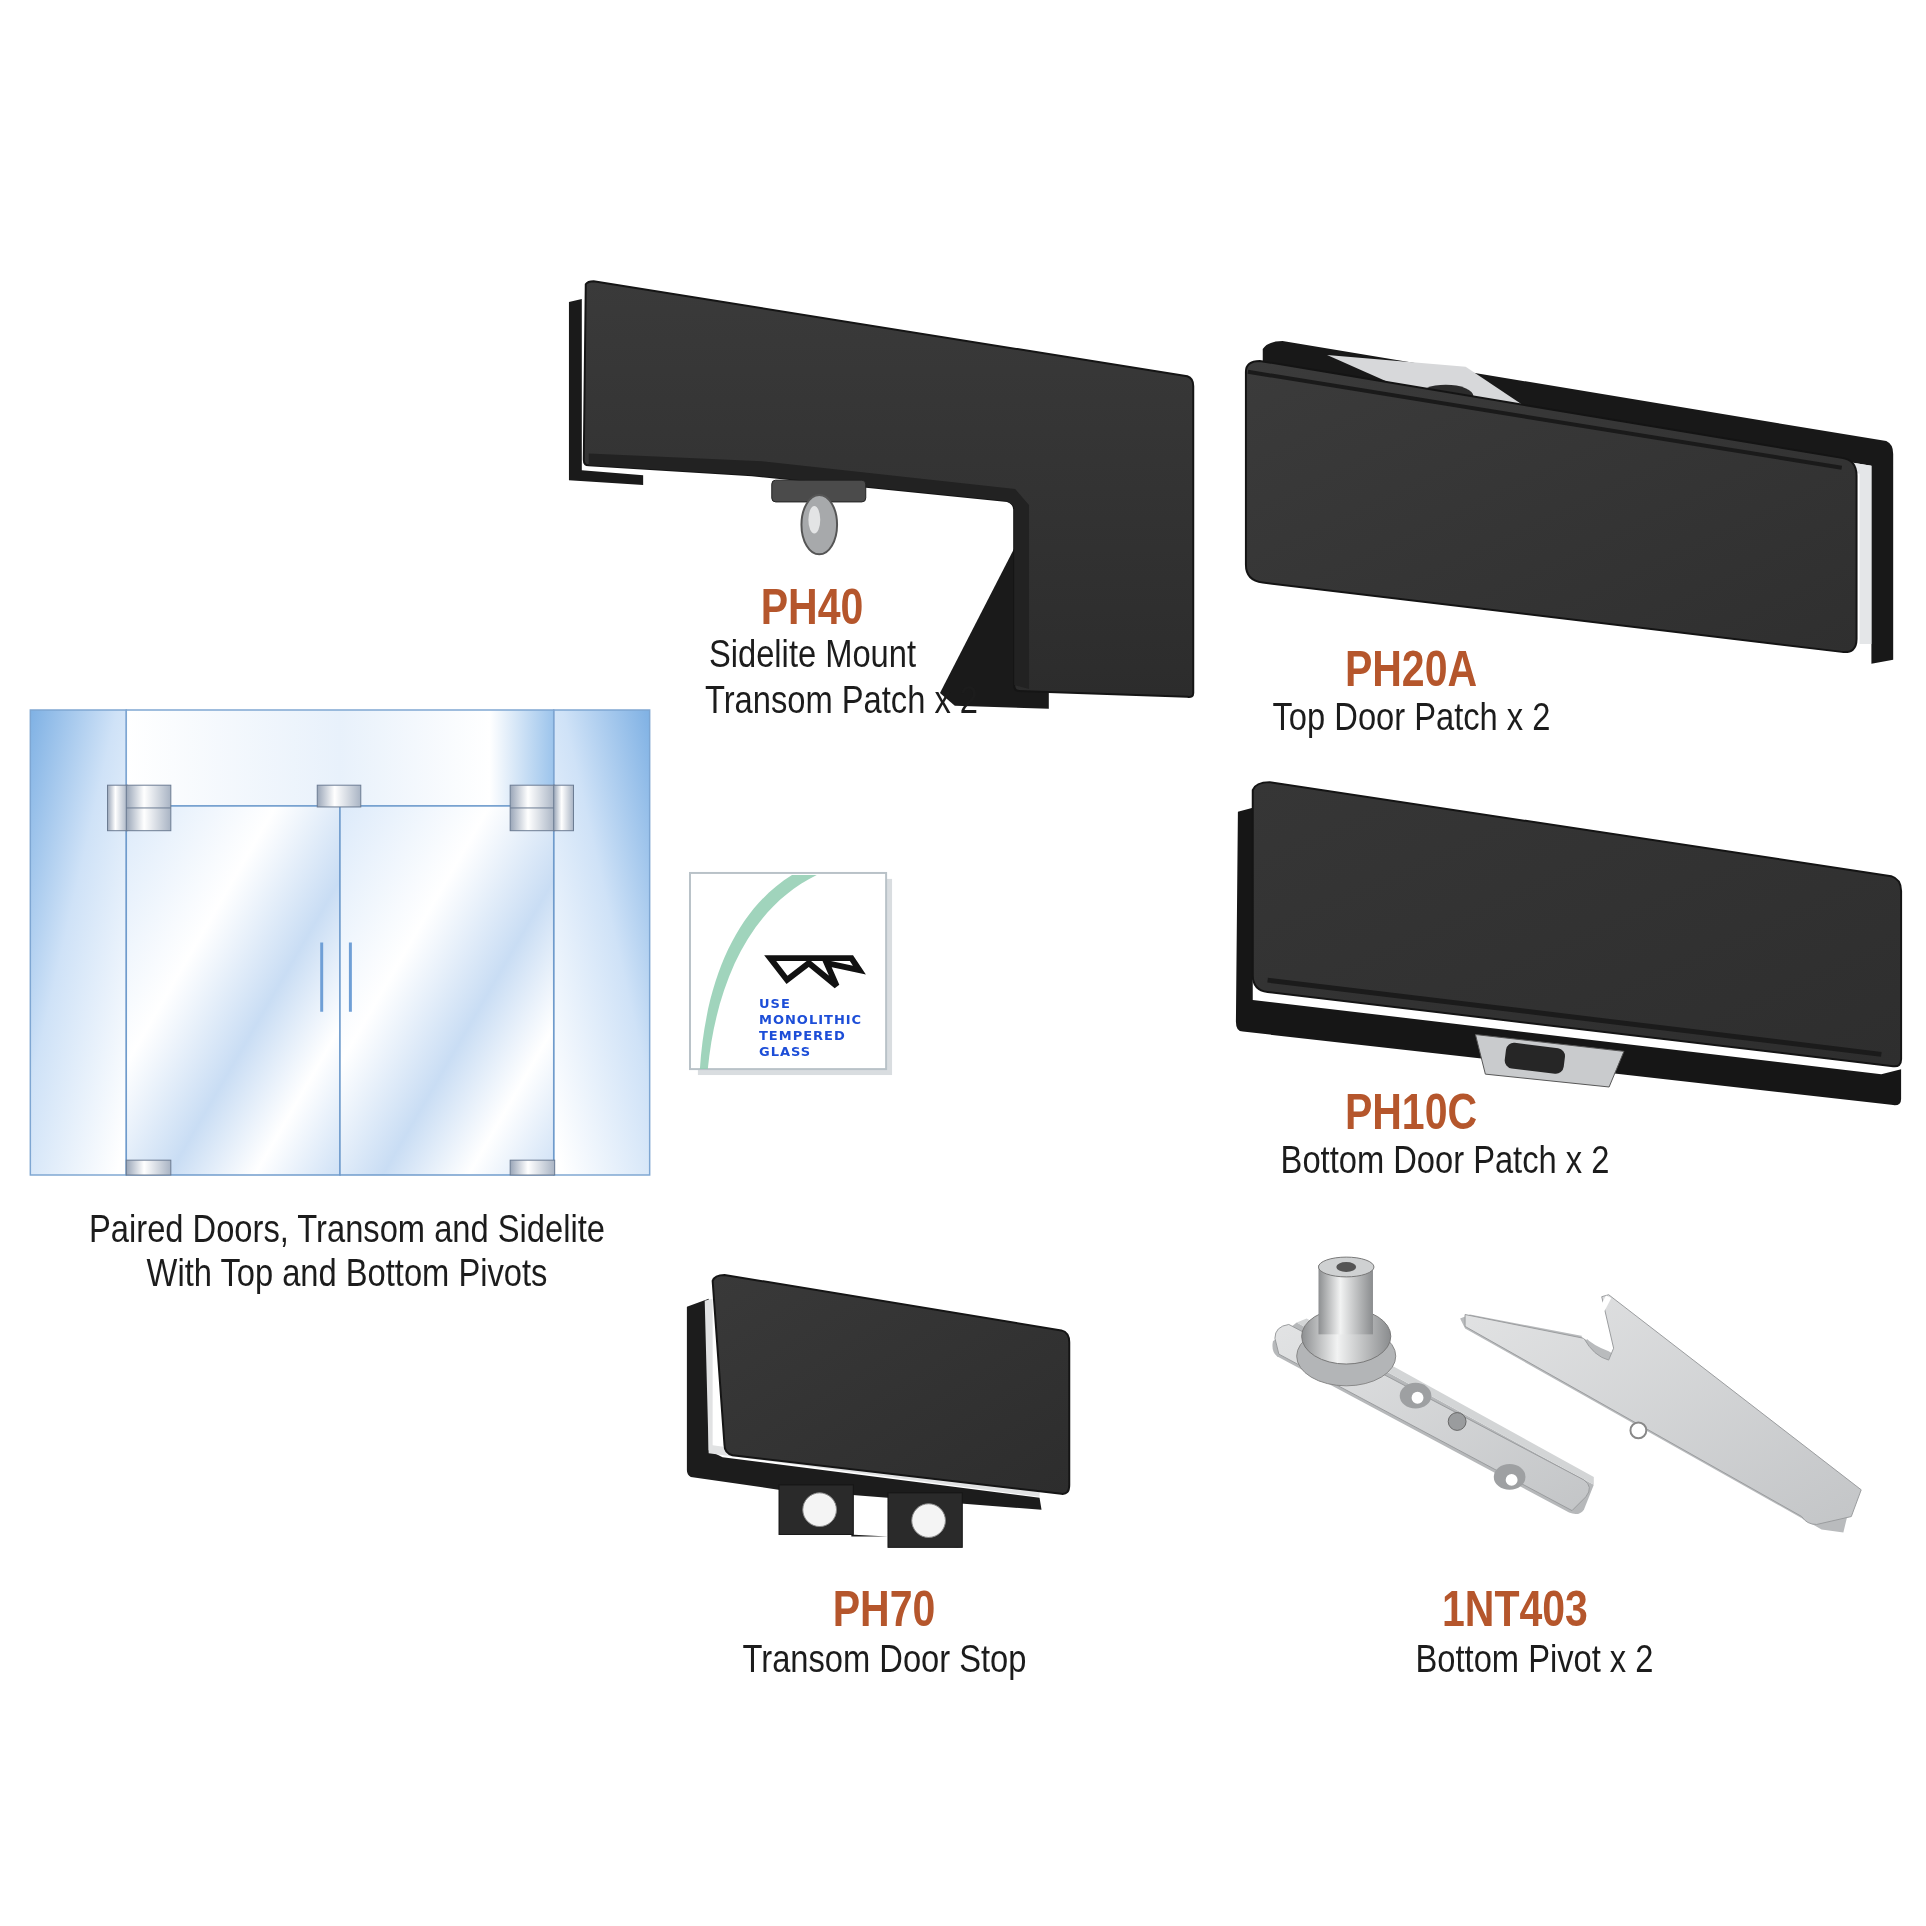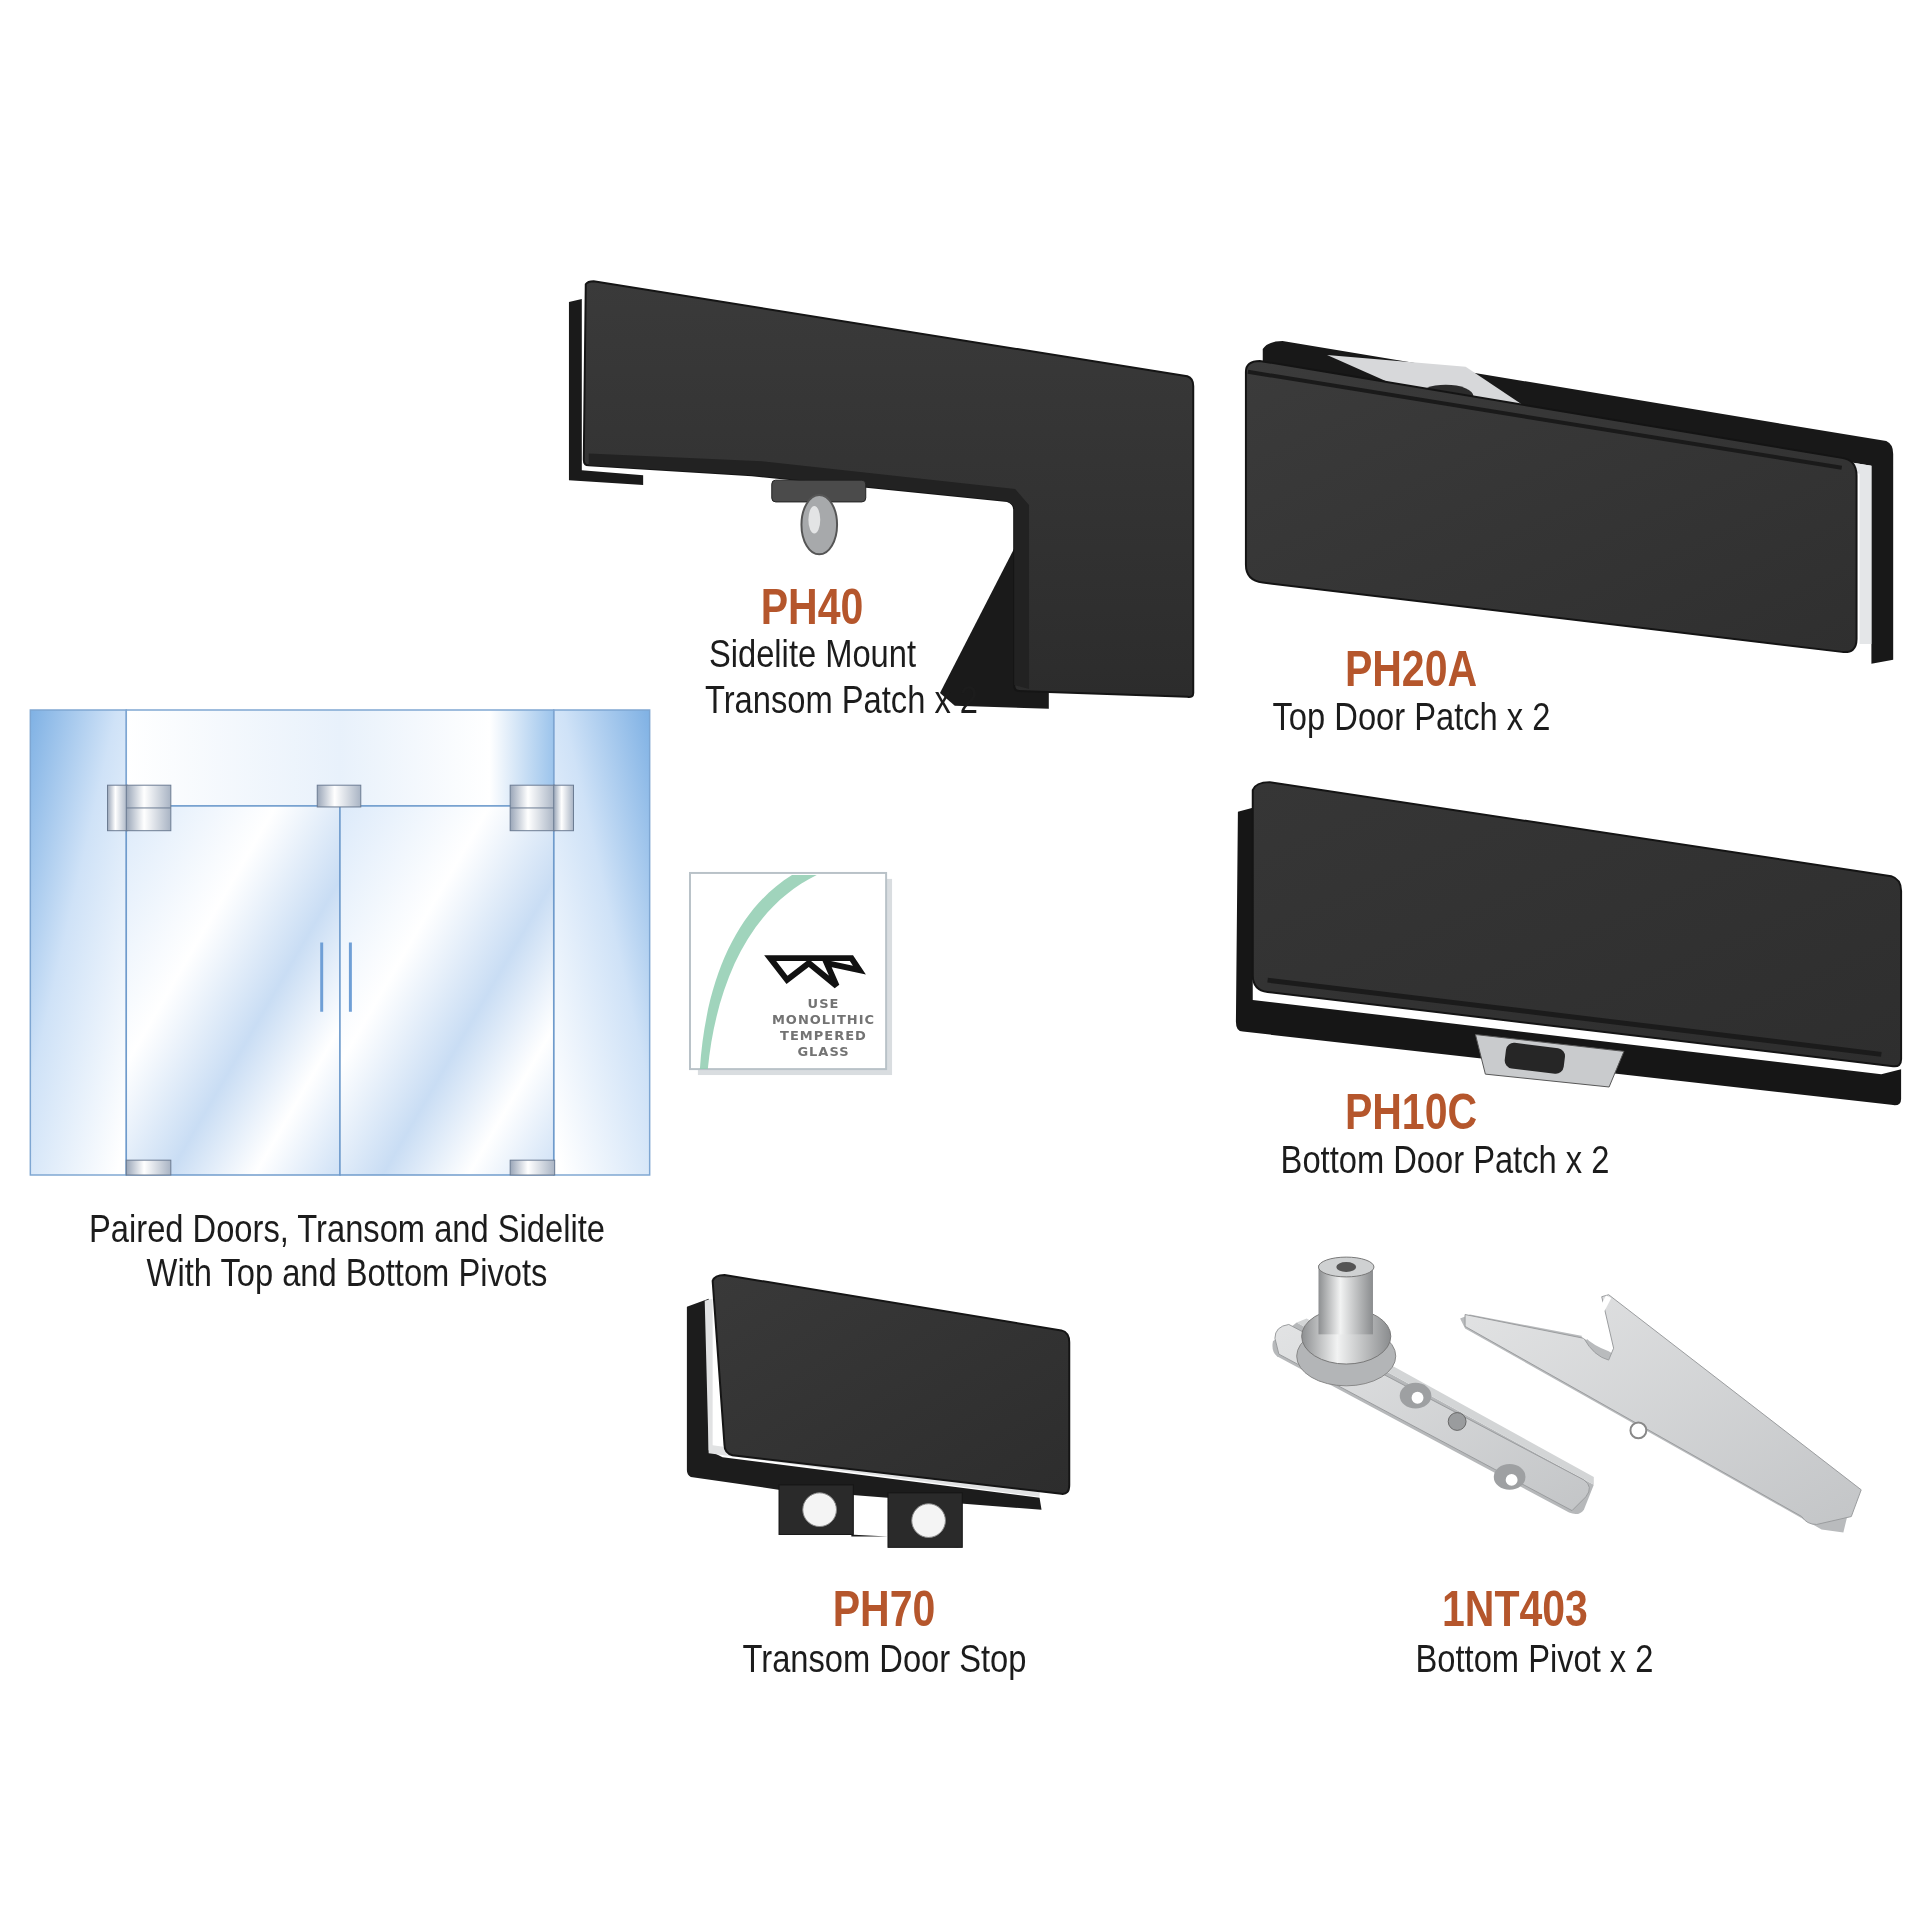--- a/index.html
+++ b/index.html
@@ -1,21 +1,21 @@
 <!DOCTYPE html>
 <html><head>
 <meta charset="utf-8">
 <style>
   html,body{margin:0;padding:0;background:#ffffff;}
   body{width:1927px;height:1927px;position:relative;overflow:hidden;font-family:"Liberation Sans",sans-serif;}
   .abs{position:absolute;}
   .code{position:absolute;color:#b5562c;font-family:"Liberation Sans",sans-serif;font-weight:bold;font-size:50px;letter-spacing:0px;transform:scaleX(0.82);transform-origin:center;text-align:center;white-space:nowrap;line-height:1;}
   .desc{position:absolute;color:#1c1c1c;font-family:"Liberation Sans",sans-serif;font-size:38px;transform:scaleX(0.86);transform-origin:center;text-align:center;white-space:nowrap;line-height:1;}
   svg{position:absolute;overflow:visible;}
-  .badge-text{position:absolute;font-family:"DejaVu Sans",sans-serif;font-weight:bold;color:#737373;font-size:13px;text-align:center;line-height:16px;letter-spacing:1px;}
+  .badge-text{position:absolute;font-family:"DejaVu Sans",sans-serif;font-weight:bold;color:#1d4ed8;font-size:13px;text-align:left;line-height:16px;letter-spacing:1px;}
 </style>
 </head>
 <body>
 
 <div class="abs" style="left:30px;top:710px;width:620px;height:465px;">
   <svg width="620" height="465" viewBox="0 0 626 470" style="left:0;top:0;">
     <defs>
       <linearGradient id="sideL" x1="0" y1="0" x2="0.9" y2="1">
         <stop offset="0" stop-color="#7fb1e4"></stop>
         <stop offset="0.45" stop-color="#cfe2f7"></stop>

